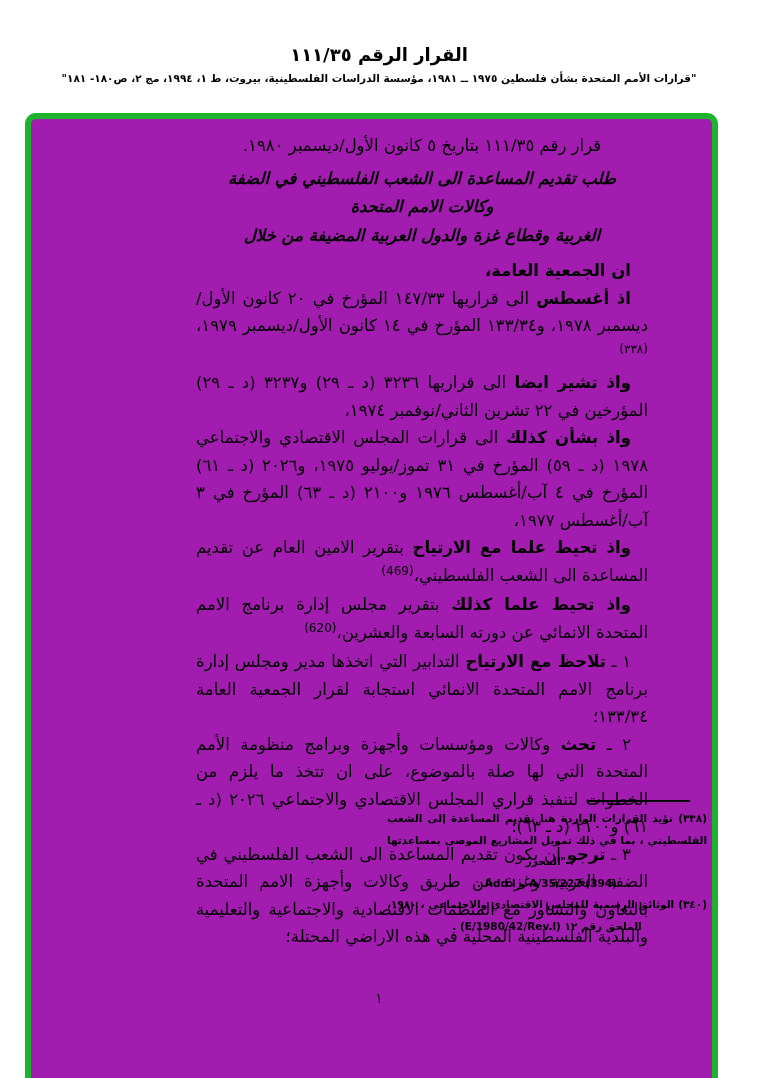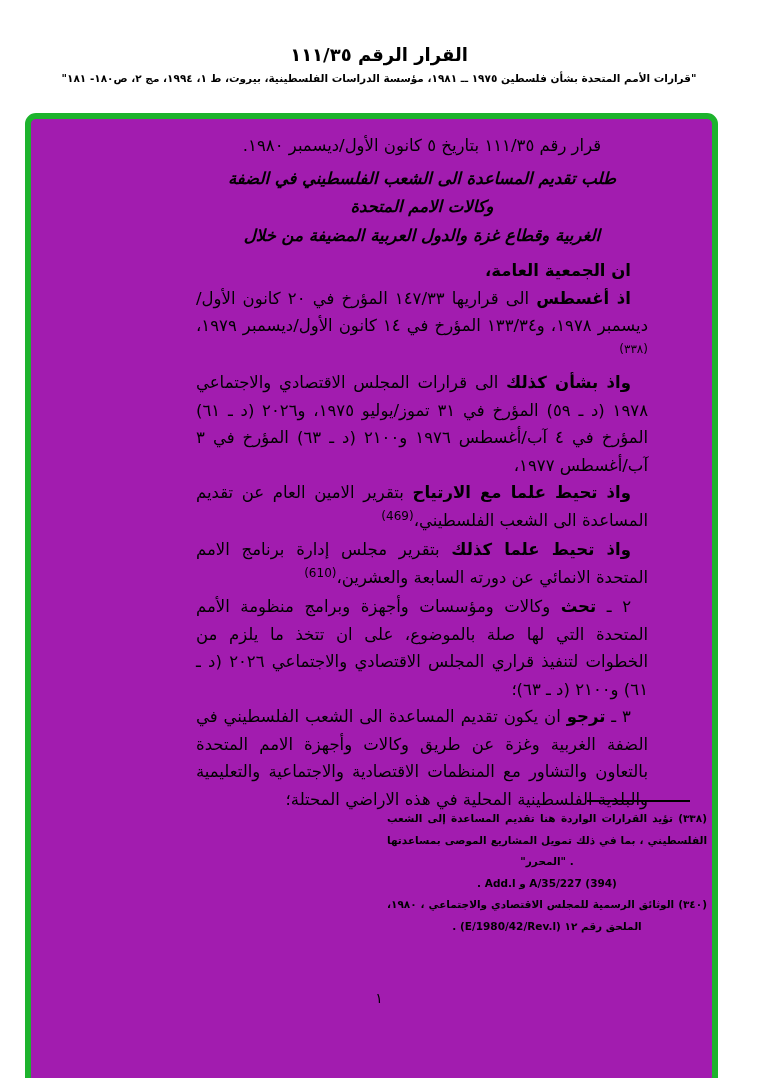--- a/index.html
+++ b/index.html
@@ -80,23 +80,25 @@
     <div class="content">
       <p class="date-line">قرار رقم ١١١/٣٥ بتاريخ ٥ كانون الأول/ديسمبر ١٩٨٠.</p>
       <div class="res-heading">
         <div>طلب تقديم المساعدة الى الشعب الفلسطيني في الضفة</div>
         <div>وكالات الامم المتحدة</div>
         <div>الغربية وقطاع غزة والدول العربية المضيفة من خلال</div>
       </div>
       <div>
           <p class="body-par"><span class="b">ان الجمعية العامة،</span></p>
           <p class="body-par"><span class="b">اذ أغسطس</span><span> الى قراريها ١٤٧/٣٣ المؤرخ في ٢٠ كانون الأول/ديسمبر ١٩٧٨، و١٣٣/٣٤ المؤرخ في ١٤ كانون الأول/ديسمبر ١٩٧٩،</span><span class="sup">(٣٣٨)</span></p>
+          <p class="body-par"><span class="b">واذ تشير ايضا</span><span> الى قراريها ٣٢٣٦ (د ـ ٢٩) و٣٢٣٧ (د ـ ٢٩) المؤرخين في ٢٢ تشرين الثاني/نوفمبر ١٩٧٤،</span></p>
           <p class="body-par"><span class="b">واذ بشأن كذلك</span><span> الى قرارات المجلس الاقتصادي والاجتماعي ١٩٧٨ (د ـ ٥٩) المؤرخ في ٣١ تموز/يوليو ١٩٧٥، و٢٠٢٦ (د ـ ٦١) المؤرخ في ٤ آب/أغسطس ١٩٧٦ و٢١٠٠ (د ـ ٦٣) المؤرخ في ٣ آب/أغسطس ١٩٧٧،</span></p>
           <p class="body-par"><span class="b">واذ تحيط علما مع الارتياح</span><span> بتقرير الامين العام عن تقديم المساعدة الى الشعب الفلسطيني،</span><span class="sup">(469)</span></p>
-          <p class="body-par"><span class="b">واذ تحيط علما كذلك</span><span> بتقرير مجلس إدارة برنامج الامم المتحدة الانمائي عن دورته السابعة والعشرين،</span><span class="sup">(610)</span></p>
+          <p class="body-par"><span class="b">واذ تحيط علما كذلك</span><span> بتقرير مجلس إدارة برنامج الامم المتحدة الانمائي عن دورته السابعة والعشرين،</span><span class="sup">(620)</span></p>
+          <p class="body-par"><span>١ ـ </span><span class="b">تلاحظ مع الارتياح</span><span> التدابير التي اتخذها مدير ومجلس إدارة برنامج الامم المتحدة الانمائي استجابة لقرار الجمعية العامة ١٣٣/٣٤؛</span></p>
           <p class="body-par"><span>٢ ـ </span><span class="b">تحث</span><span> وكالات ومؤسسات وأجهزة وبرامج منظومة الأمم المتحدة التي لها صلة بالموضوع، على ان تتخذ ما يلزم من الخطوات لتنفيذ قراري المجلس الاقتصادي والاجتماعي ٢٠٢٦ (د ـ ٦١) و٢١٠٠ (د ـ ٦٣)؛</span></p>
           <p class="body-par"><span>٣ ـ </span><span class="b">ترجو</span><span> ان يكون تقديم المساعدة الى الشعب الفلسطيني في الضفة الغربية وغزة عن طريق وكالات وأجهزة الامم المتحدة بالتعاون والتشاور مع المنظمات الاقتصادية والاجتماعية والتعليمية والبلدية الفلسطينية المحلية في هذه الاراضي المحتلة؛</span></p>
         </div>
     </div>
   </div>
 
   <div class="footnotes">
     <div class="fn-rule"></div>
     <div>
         <p class="footnote"><span>(٣٣٨) تؤيد القرارات الواردة هنا تقديم المساعدة إلى الشعب الفلسطيني ، بما في ذلك تمويل المشاريع الموصى بمساعدتها . "المحرر"</span></p>

